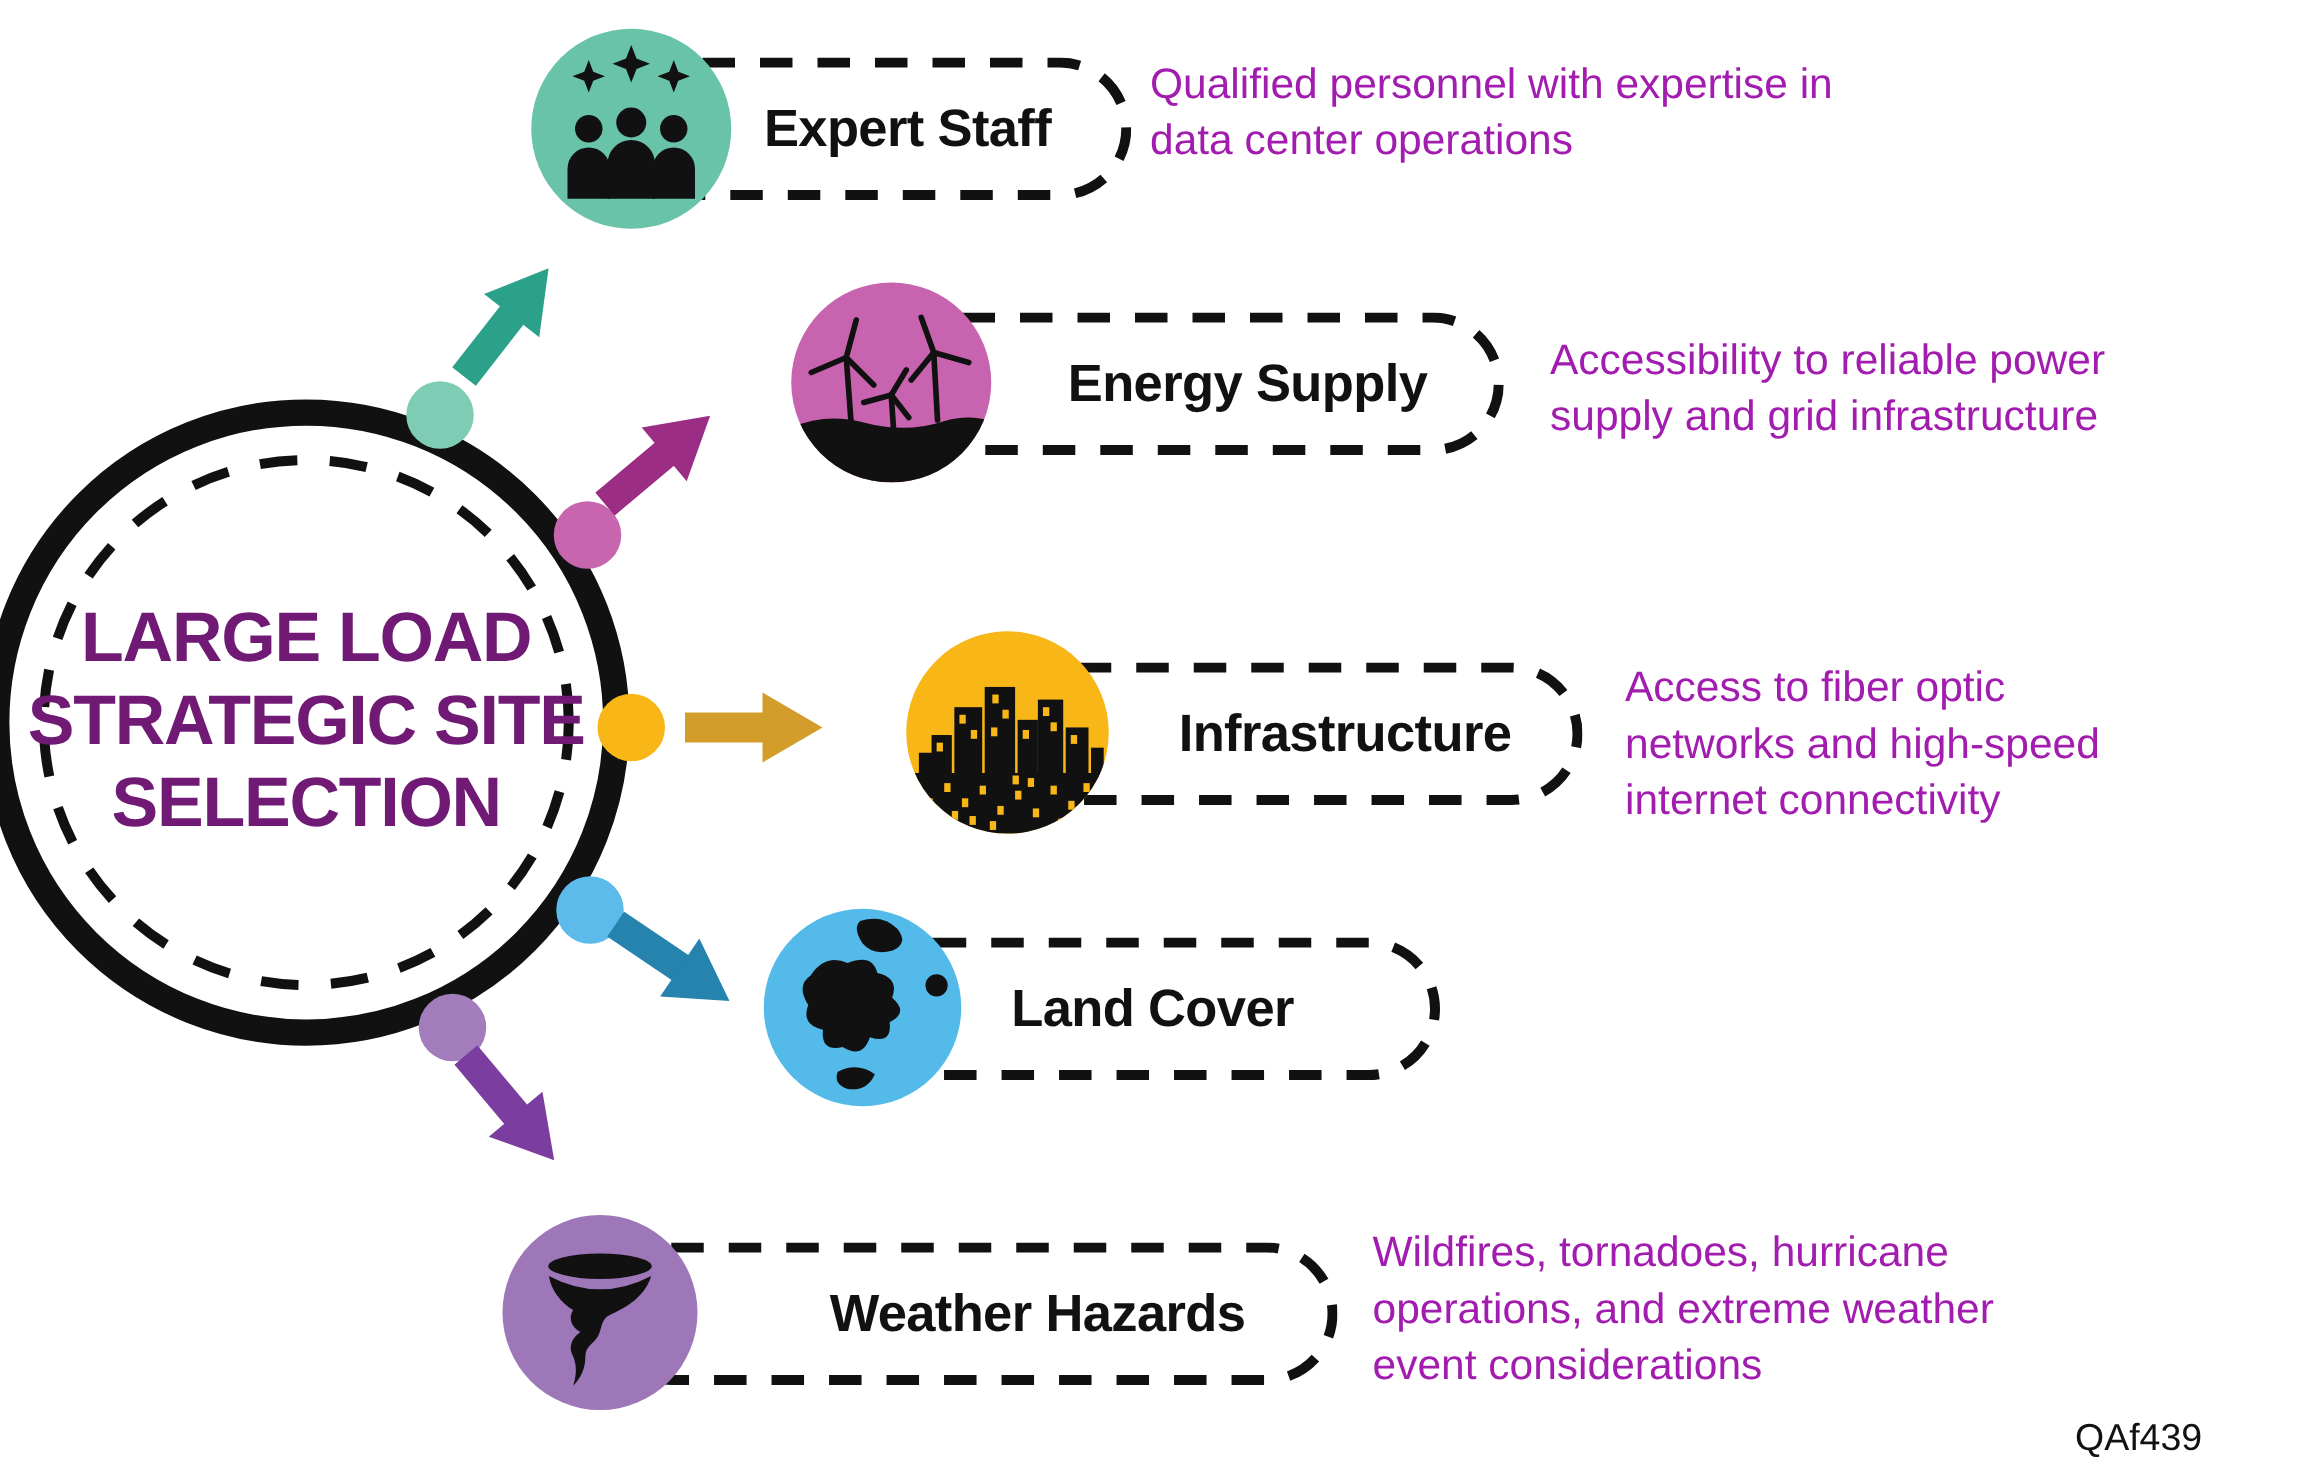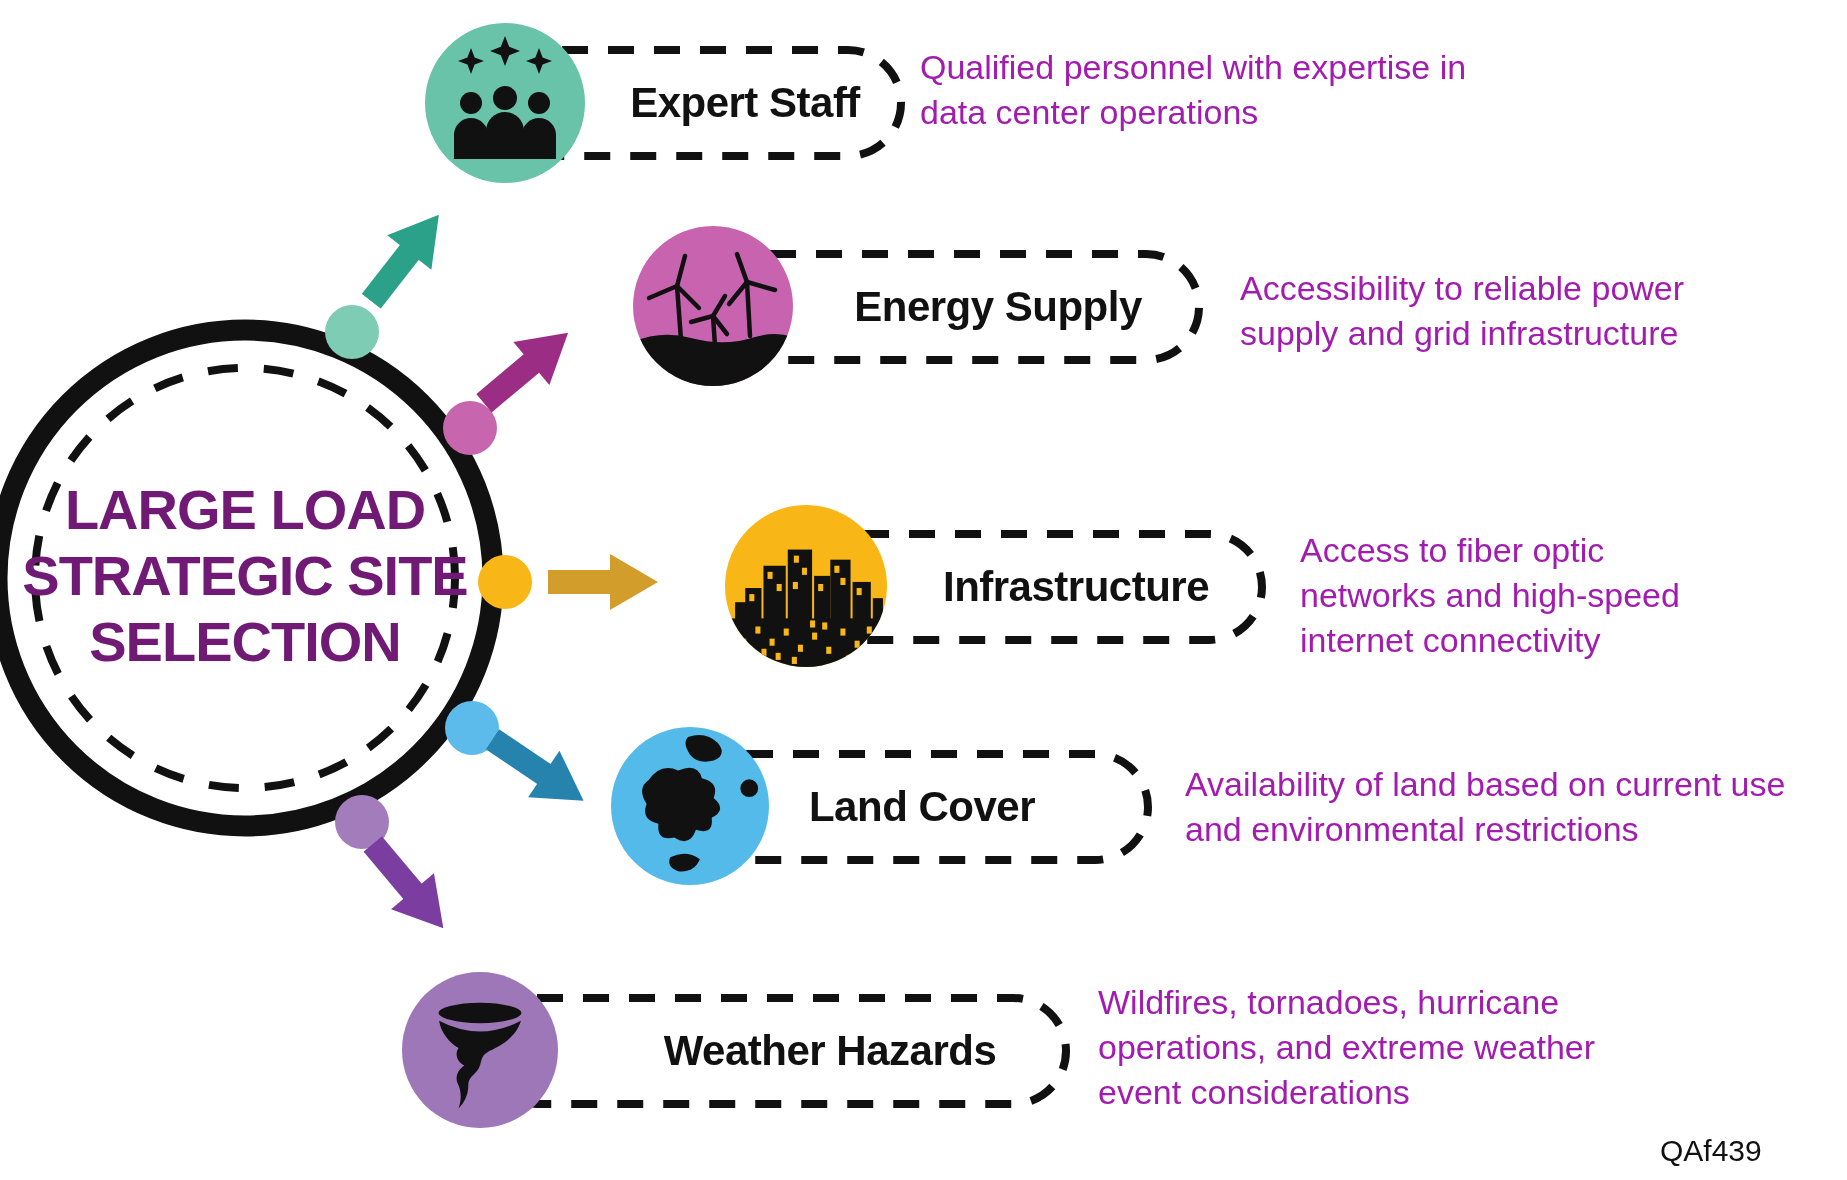--- a/index.html
+++ b/index.html
@@ -81,21 +81,21 @@
   <svg class="abs pill" width="460" height="114" style="left:806px;top:530px;">
     <rect x="4" y="4" width="452" height="106" rx="53" fill="none" stroke="#111" stroke-width="8" stroke-dasharray="26 20"></rect>
   </svg>
   <svg class="abs pill" width="462" height="114" style="left:690px;top:750px;">
     <rect x="4" y="4" width="454" height="106" rx="53" fill="none" stroke="#111" stroke-width="8" stroke-dasharray="26 20"></rect>
   </svg>
   <svg class="abs pill" width="590" height="114" style="left:480px;top:994px;">
     <rect x="4" y="4" width="582" height="106" rx="53" fill="none" stroke="#111" stroke-width="8" stroke-dasharray="26 20"></rect>
   </svg>
 
-  <div class="abs pill-label" style="left:585px;top:46px;width:320px;height:114px;">Expert Staff</div>
+  <div class="abs pill-label" style="left:566px;top:46px;width:320px;height:114px;">Expert Staff</div>
   <div class="abs pill-label" style="left:886px;top:530px;width:380px;height:114px;">Infrastructure</div>
   <div class="abs pill-label" style="left:793px;top:250px;width:410px;height:114px;">Energy Supply</div>
   <div class="abs pill-label" style="left:731px;top:750px;width:382px;height:114px;">Land Cover</div>
   <div class="abs pill-label" style="left:574px;top:994px;width:512px;height:114px;">Weather Hazards</div>
 
   <div class="abs icon-circle" style="left: 425px; top: 23px; width: 160px; height: 160px; background-color: rgb(104, 195, 168);">
     <svg width="160" height="160" viewBox="0 0 160 160">
       <path fill="#111" d="M46,25 L49.6,34.4 L59,38 L49.6,41.6 L46,51 L42.4,41.6 L33,38 L42.4,34.4 Z"></path>
       <path fill="#111" d="M80,13 L84.2,23.8 L95,28 L84.2,32.2 L80,43 L75.8,32.2 L65,28 L75.8,23.8 Z"></path>
       <path fill="#111" d="M114,25 L117.6,34.4 L127,38 L117.6,41.6 L114,51 L110.4,41.6 L101,38 L110.4,34.4 Z"></path>
@@ -182,18 +182,17 @@
   <div class="abs icon-circle" style="left: 402px; top: 972px; width: 156px; height: 156px; background-color: rgb(157, 119, 184);">
     <svg width="156" height="156" viewBox="0 0 160 160">
       <path fill="#111" d="M38,50 Q80,72 122,50 C116,70 96,78 88,82 C80,86 82,94 78,100 C74,106 68,108 68,116 C68,126 64,134 58,140 C62,128 60,120 57,114 C54,107 58,100 64,96 C56,92 54,84 58,78 C48,72 40,62 38,50 Z"></path>
       <ellipse cx="80" cy="42" rx="44" ry="12" fill="#111" stroke="#9d77b8" stroke-width="3"></ellipse>
     </svg>
   </div>
 
   <div class="abs desc" style="left:920px;top:45px;width:620px;">Qualified personnel with expertise in data center operations</div>
   <div class="abs desc" style="left:1240px;top:266px;width:545px;">Accessibility to reliable power supply and grid infrastructure</div>
   <div class="abs desc" style="left:1300px;top:512px;width:430px;margin-top:16px;">Access to fiber optic networks and high-speed internet connectivity</div>
-  <div class="abs desc" style="left:1185px;top:762px;width:640px;">Availability of land based on current use and environmental restrictions</div>
   <div class="abs desc" style="left:1098px;top:980px;width:540px;">Wildfires, tornadoes, hurricane operations, and extreme weather event considerations</div>
 
   <div class="abs" id="watermark">QAf439</div>
 
 </div>
 
 </body></html>

